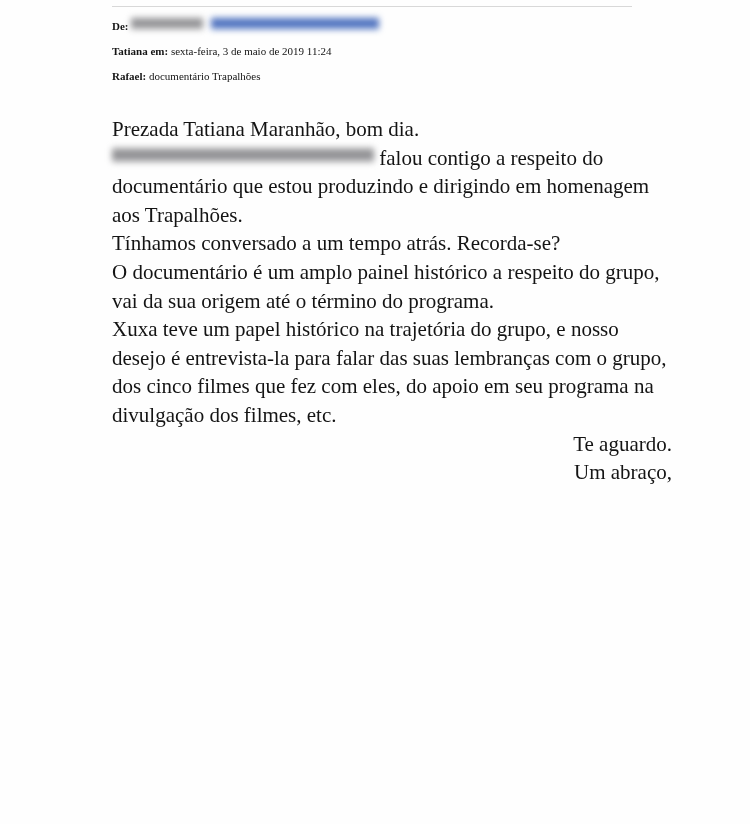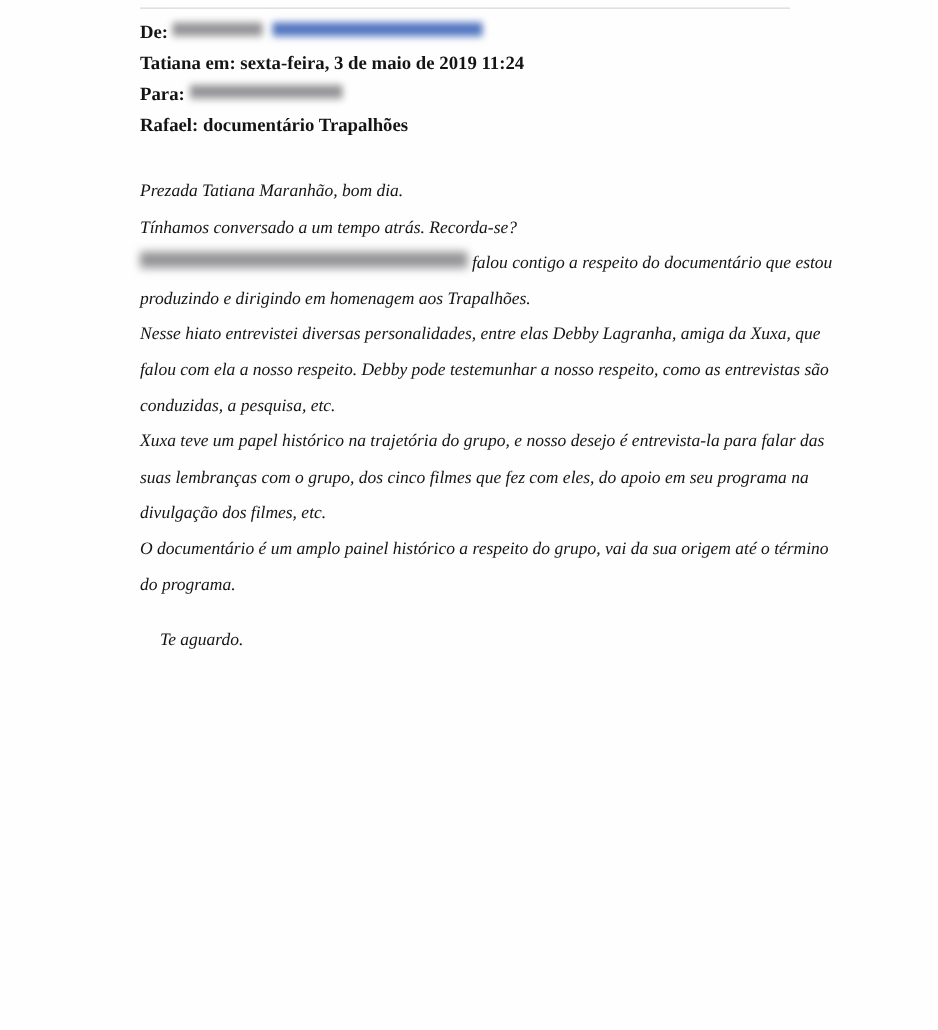--- a/index.html
+++ b/index.html
@@ -29,32 +29,32 @@
     height: 1px;
     background: #d8d8d8;
   }
   .doc {
     position: absolute;
     left: 112px;
     top: 14px;
     width: 560px;
   }
   .headers {
-    font-size: 15px;
+    font-size: 11px;
     line-height: 25px;
   }
   .hdr-row {
     display: block;
     white-space: nowrap;
   }
   .hdr-label {
     font-weight: bold;
   }
   .hdr-value {
-    font-weight: bold;
+    font-weight: normal;
   }
   
   .redacted {
     display: inline-block;
     vertical-align: baseline;
     color: transparent;
     user-select: none;
     border-radius: 2px;
     filter: blur(3.1px);
     -webkit-filter: blur(3.1px);
@@ -80,43 +80,42 @@
       rgba(80,120,195,0.78) 78%,
       rgba(255,255,255,0) 86%,
       rgba(255,255,255,0) 100%);
   }
   .hdr-de .redacted.name { width: 72px; height: 19px; }
   .hdr-de .redacted.link { width: 168px; height: 19px; margin-left: 8px; }
   .hdr-para .redacted.name { width: 122px; height: 19px; }
 
   .body-text {
     margin-top: 26px;
-    font-size: 14px;
+    font-size: 21px;
     line-height: 28.6px;
-    font-style: italic;
   }
   .para {
     margin: 0;
   }
   .body-text .redacted.name {
     width: 262px;
     height: 22px;
     background: linear-gradient(
       to bottom,
       rgba(255,255,255,0) 0%,
       rgba(255,255,255,0) 14%,
       rgba(150,150,152,0.8) 21%,
       rgba(118,118,122,0.88) 50%,
       rgba(158,158,161,0.78) 79%,
       rgba(255,255,255,0) 87%,
       rgba(255,255,255,0) 100%);
     filter: blur(3.4px);
     -webkit-filter: blur(3.4px);
   }
-  .sig { margin: 16px; }
+  .sig { margin: 0; text-align: right; }
 </style>
 </head>
 <body>
 
 <div class="page">
 
   <div class="top-rule"></div>
 
   <div class="doc">
 
@@ -125,40 +124,36 @@
       <div class="hdr-row hdr-de">
         <span class="hdr-label">De:</span>
         <span class="redacted name">Rafael Nunes</span><span class="redacted link">rafael.nunes@email.com</span>
       </div>
 
       <div class="hdr-row">
         <span class="hdr-label">Tatiana em:</span>
         <span class="hdr-value">sexta-feira, 3 de maio de 2019 11:24</span>
       </div>
 
-      <div class="hdr-row hdr-para">
-        <span class="hdr-label">Para:</span>
-        <span class="redacted name">Tatiana Maranhão</span>
-      </div>
 
       <div class="hdr-row">
         <span class="hdr-label">Rafael:</span>
         <span class="hdr-value">documentário Trapalhões</span>
       </div>
 
     </div>
 
     <div class="body-text">
 
       <p class="para">Prezada Tatiana Maranhão, bom dia.</p>
 
+      <p class="para"><span class="redacted name">Clarissa Paiva, da Record TV,</span> <span>falou contigo a respeito do</span> <span>documentário que estou produzindo e dirigindo em homenagem aos Trapalhões.</span></p>
+
       <p class="para">Tínhamos conversado a um tempo atrás. Recorda-se?</p>
-
-      <p class="para"><span class="redacted name">Clarissa Paiva, da Record TV,</span> <span>falou contigo a respeito do</span> <span>documentário que estou produzindo e dirigindo em homenagem aos Trapalhões.</span></p>
-      <p class="para">Nesse hiato entrevistei diversas personalidades, entre elas Debby Lagranha, amiga da Xuxa, que falou com ela a nosso respeito. Debby pode testemunhar a nosso respeito, como as entrevistas são conduzidas, a pesquisa, etc.</p>
+      <p class="para">O documentário é um amplo painel histórico a respeito do grupo, vai da sua origem até o término do programa.</p>
       <p class="para">Xuxa teve um papel histórico na trajetória do grupo, e nosso desejo é entrevista-la para falar das suas lembranças com o grupo, dos cinco filmes que fez com eles, do apoio em seu programa na divulgação dos filmes, etc.</p>
-      <p class="para">O documentário é um amplo painel histórico a respeito do grupo, vai da sua origem até o término do programa.</p>
       <p class="para sig">Te aguardo.</p>
+      <p class="para sig">Um abraço,</p>
 
     </div>
 
   </div>
 </div>
 
 </body></html>

